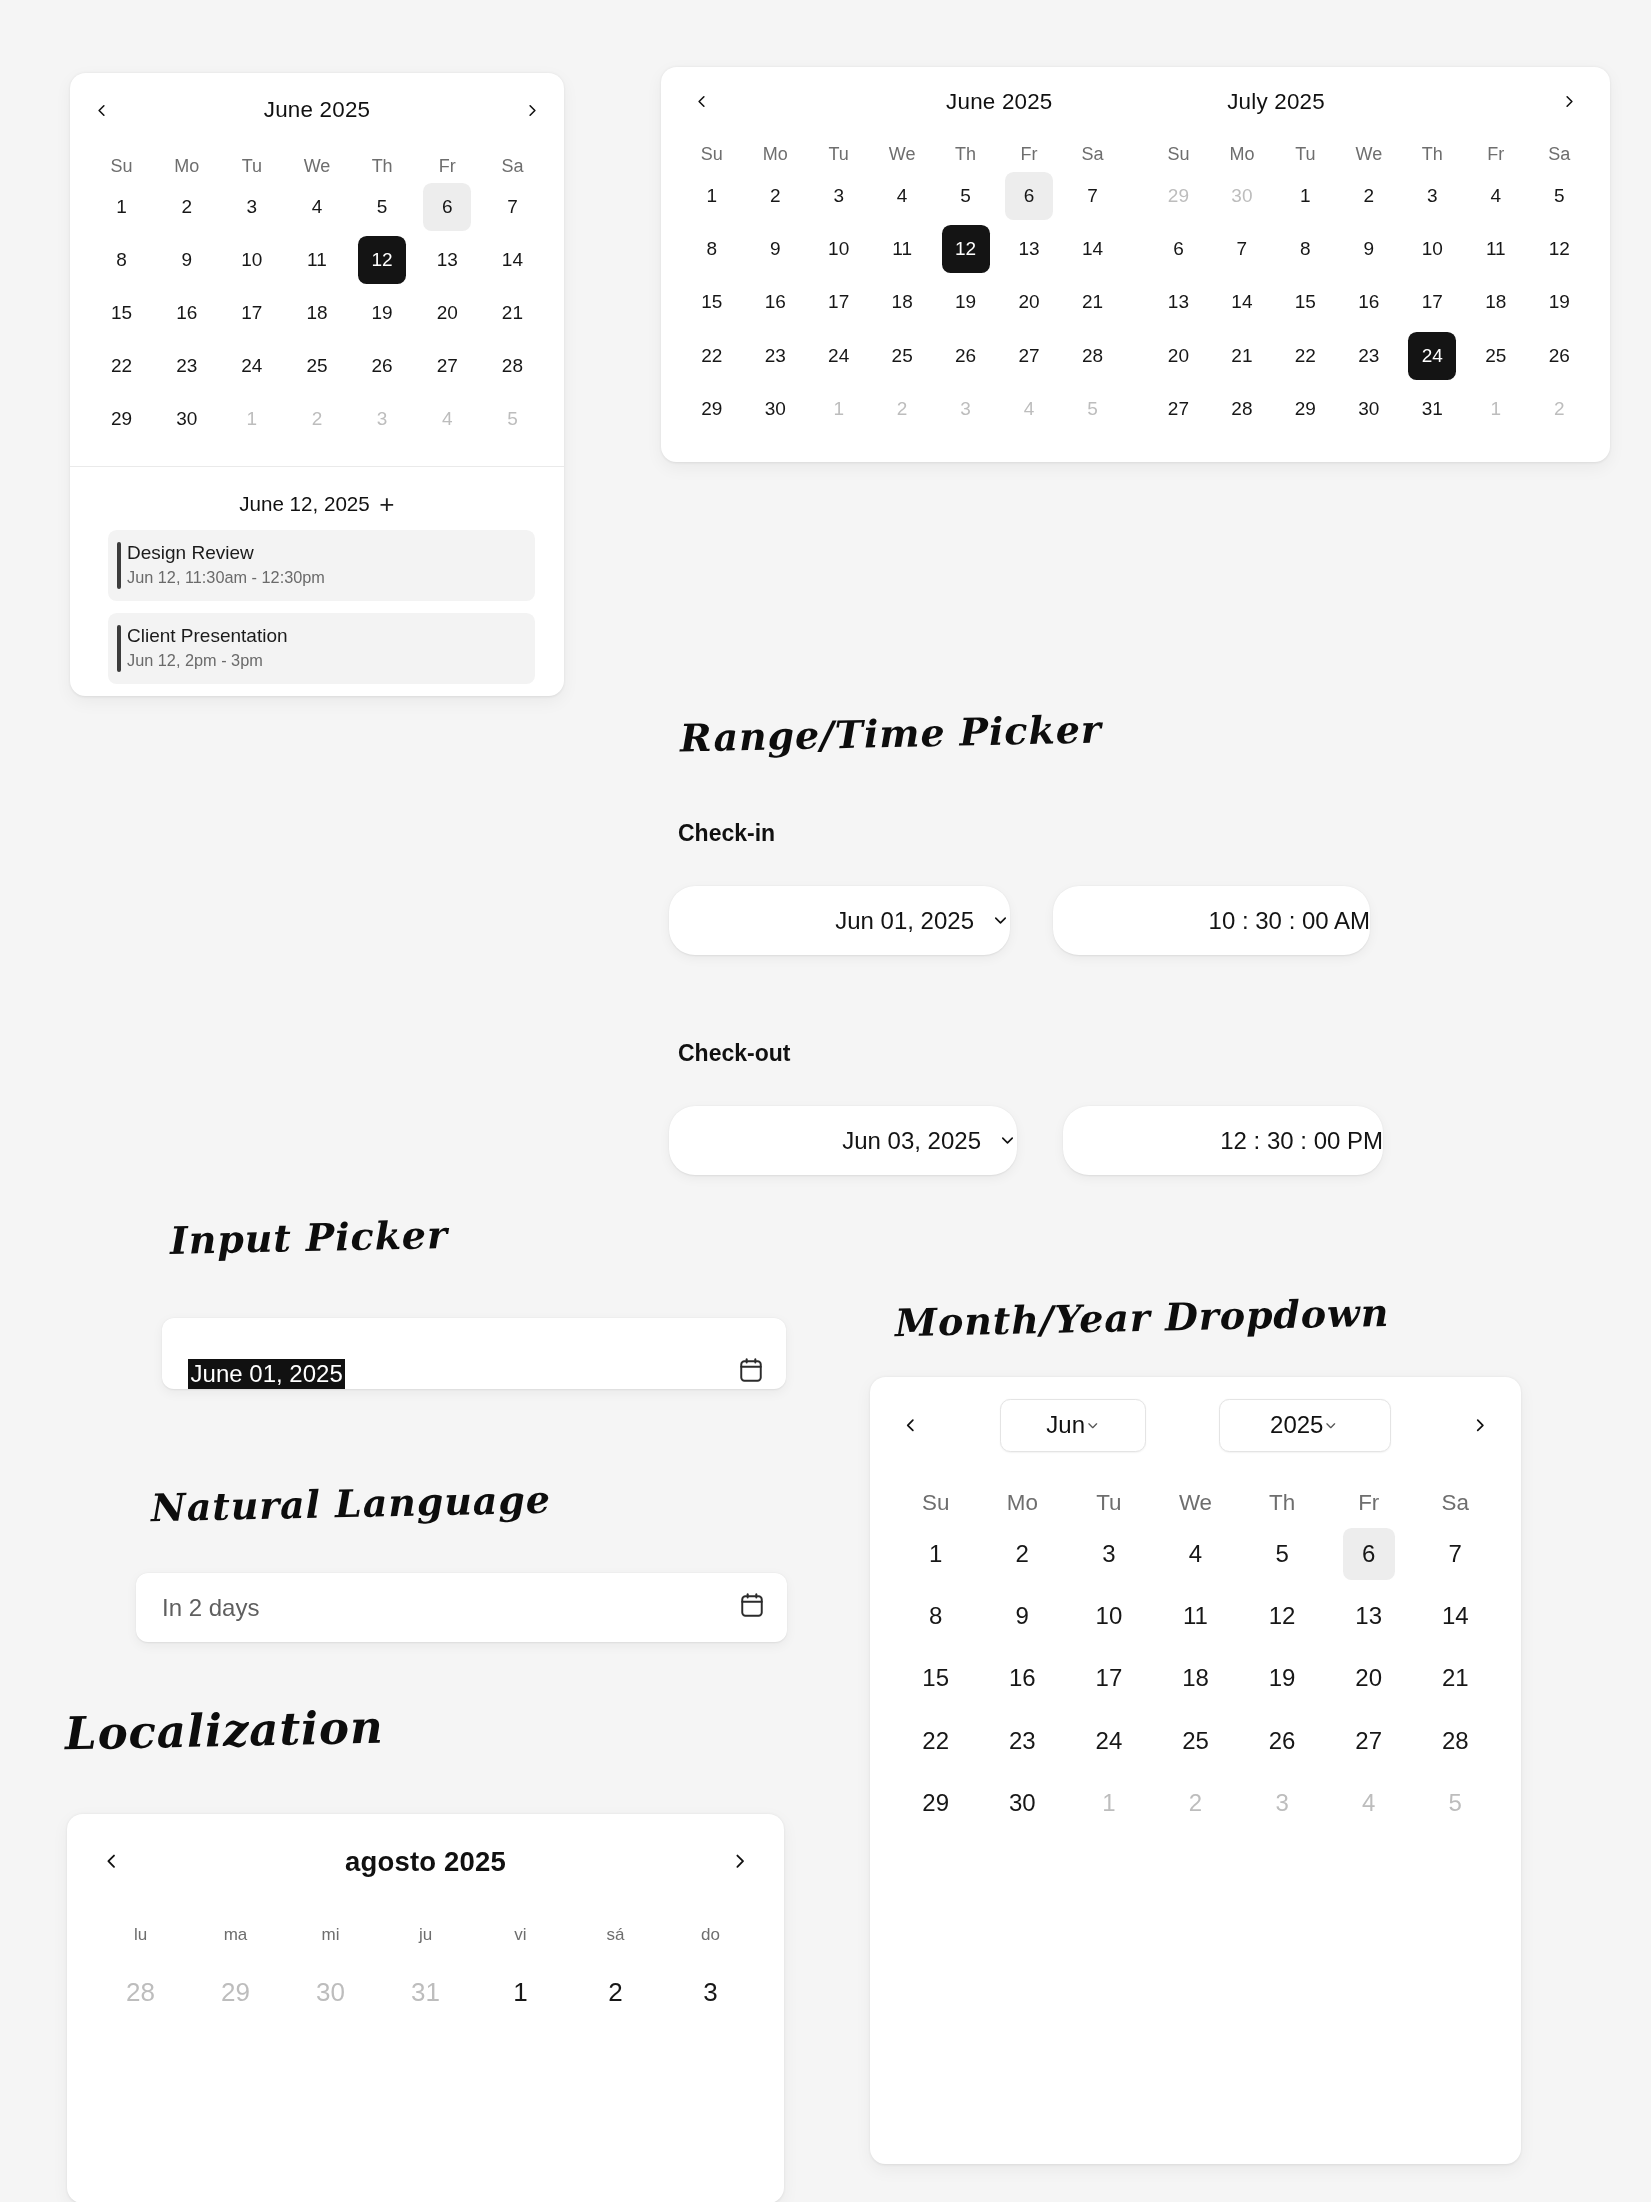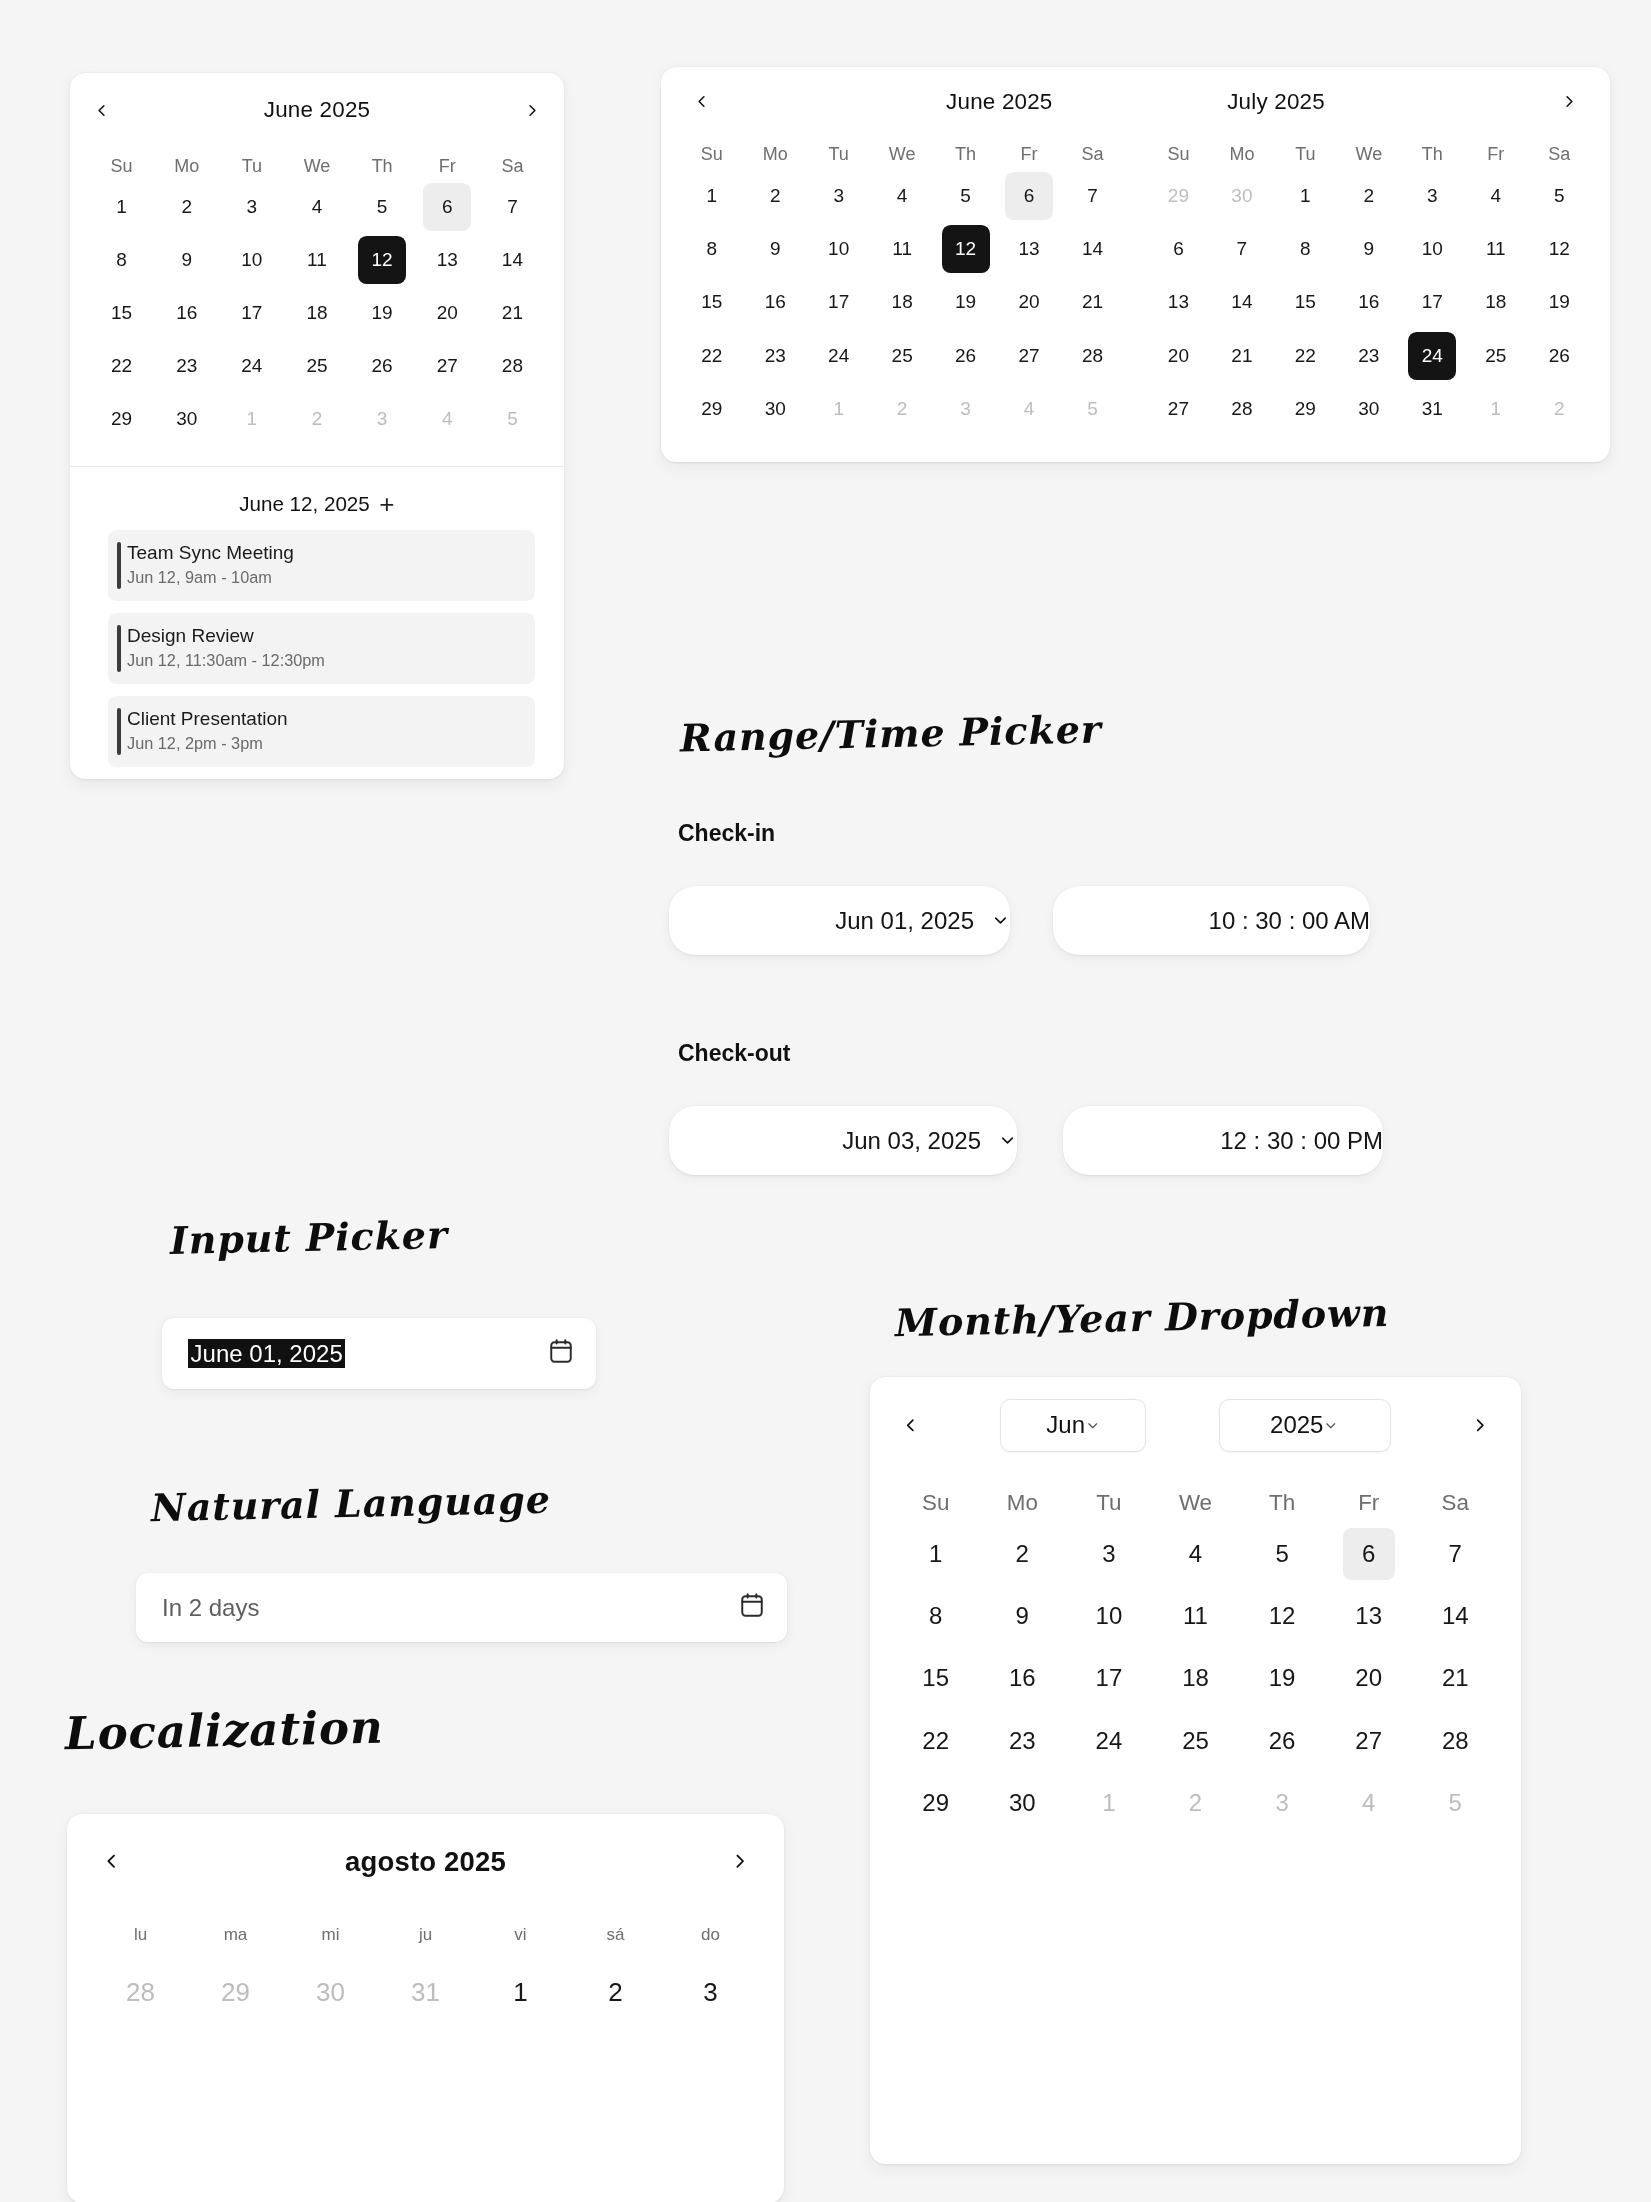--- a/index.html
+++ b/index.html
@@ -240,24 +240,20 @@
       <div class="day muted">3</div>
       <div class="day muted">4</div>
       <div class="day muted">5</div>
     </div>
   <div class="divider"></div>
   <div class="events-head">
     <div class="events-date">June 12, 2025</div>
     <button class="plus-btn">+</button>
   </div>
   <div id="events-list">
-      <div class="event">
-        <div class="event-title">Team Sync Meeting</div>
-        <div class="event-time">Jun 12, 9am - 10am</div>
-      </div>
       <div class="event">
         <div class="event-title">Design Review</div>
         <div class="event-time">Jun 12, 11:30am - 12:30pm</div>
       </div>
       <div class="event">
         <div class="event-title">Client Presentation</div>
         <div class="event-time">Jun 12, 2pm - 3pm</div>
       </div>
     </div>
 </div>
@@ -399,21 +395,21 @@
     <svg width="19" height="19" viewBox="0 0 24 24" fill="none" stroke="#111" stroke-width="2" stroke-linecap="round" stroke-linejoin="round">
         <polyline points="6 9 12 15 18 9"></polyline>
       </svg>
   </span>
 </div>
 <div class="pill abs" style="left:1063px; top:1106px; width:320px; height:69px;">
   <span>12 : 30 : 00 PM</span>
 </div>
 
 <div class="scribble abs" style="left:170px; top:1215px;">Input Picker</div>
-<div class="input-box abs" style="left:162px; top:1318px; width:434px; height:71px;">
+<div class="input-box abs" style="left:162px; top:1318px; width:624px; height:71px;align-items:flex-end;">
   <span class="selected-text">June 01, 2025</span>
   <span>
     <svg width="26" height="26" viewBox="0 0 24 24" fill="none" stroke="#2b2b2b" stroke-width="1.8" stroke-linecap="round" stroke-linejoin="round">
         <rect x="3" y="4" width="18" height="18" rx="3"></rect>
         <line x1="3" y1="9" x2="21" y2="9"></line>
         <line x1="8" y1="2" x2="8" y2="5"></line>
         <line x1="16" y1="2" x2="16" y2="5"></line>
       </svg>
   </span>
 </div>

